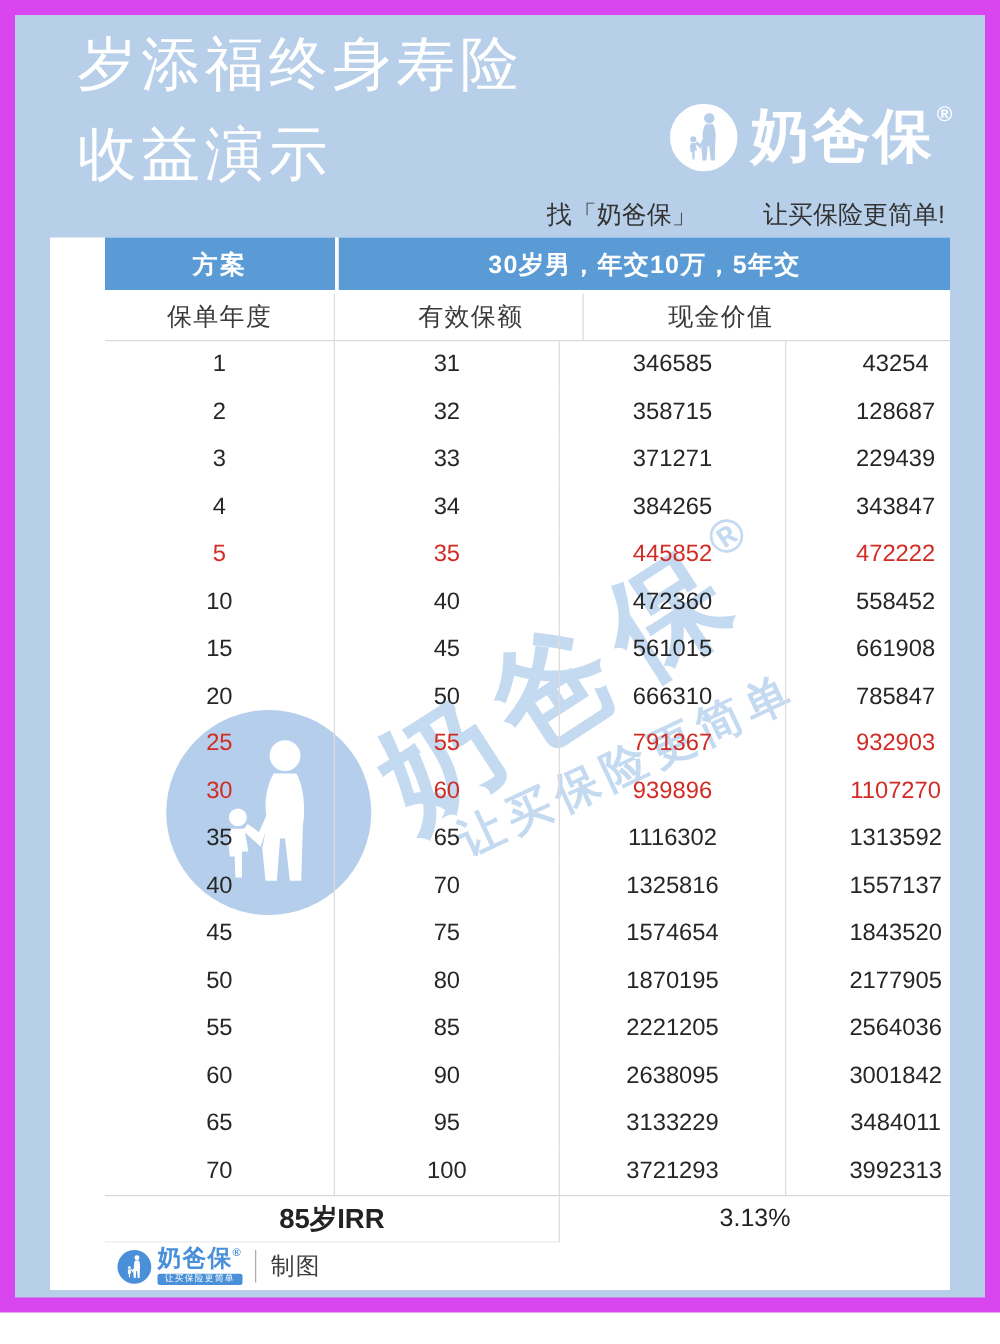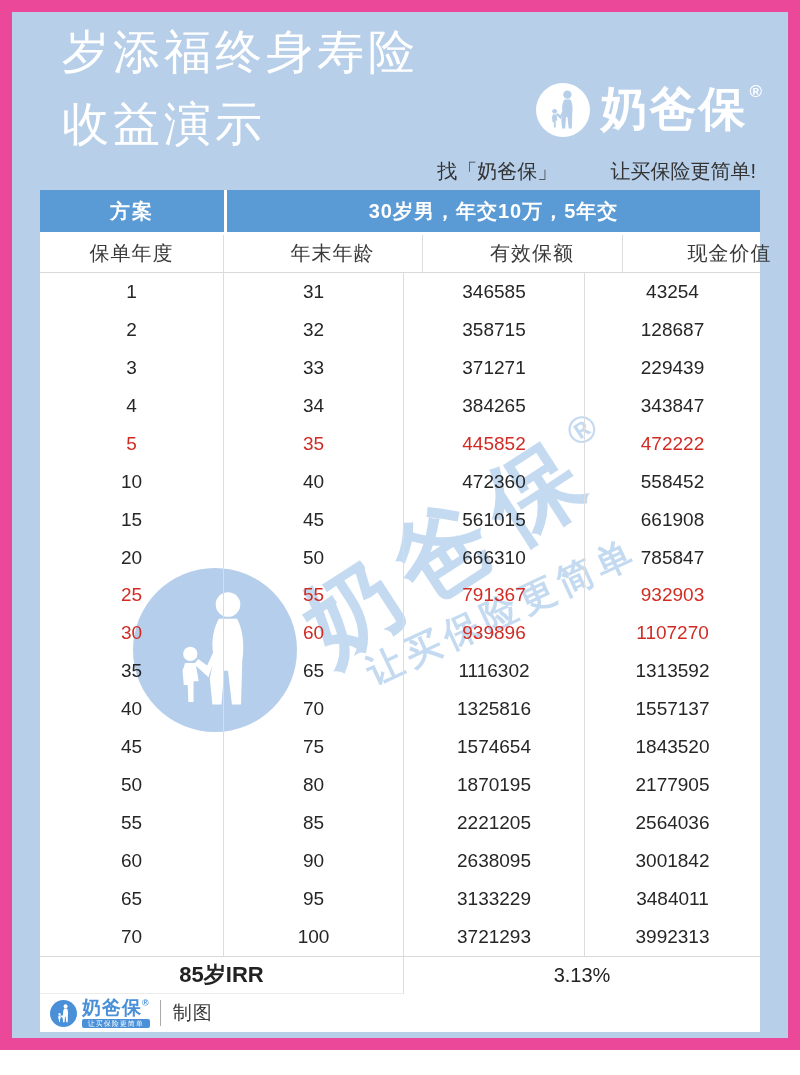--- a/index.html
+++ b/index.html
@@ -1,19 +1,19 @@
 <!DOCTYPE html>
 <html><head>
 <meta charset="utf-8">
 <style>
   * { margin:0; padding:0; box-sizing:border-box; }
   html,body { width:800px; }
   body { font-family:"Liberation Sans","DejaVu Sans",sans-serif; }
 
-  .page { position:relative; width:800px; height:1050px; background:#ec4899; overflow:hidden; }
+  .page { position:relative; width:800px; height:1050px; background:#d946ef; overflow:hidden; }
   .inner-bg { position:absolute; left:12px; top:12px; right:12px; bottom:12px; background:#b7cfe9; }
 
   
   .title { position:absolute; left:62px; top:16px; color:#ffffff;
            font-family:"DejaVu Serif","Liberation Serif",serif;
            font-size:47px; line-height:72px; letter-spacing:4px; font-weight:400; }
   .brand { position:absolute; right:40px; top:78px; display:flex; align-items:center; }
   .brand-circle { width:54px; height:54px; background:#ffffff; border-radius:50%;
                   display:flex; align-items:center; justify-content:center; margin-right:10px; }
   .brand-circle svg { width:44px; height:44px; }
@@ -37,21 +37,21 @@
   .wm-big { position:absolute; left:188px; top:272px; width:436px; height:112px;
             line-height:112px; text-align:center; font-size:94px; font-weight:700;
             letter-spacing:14px; color:rgba(160,196,232,0.62);
             transform:rotate(-33deg); white-space:nowrap; }
   .wm-big .reg { font-size:38px; letter-spacing:0; vertical-align:46px; }
   .wm-slogan { position:absolute; left:276px; top:398px; width:372px; height:48px;
                line-height:48px; text-align:center; font-size:36px; font-weight:700;
                letter-spacing:6px; color:rgba(160,196,232,0.62);
                transform:rotate(-25deg); white-space:nowrap; }
 
-  .tbl { position:absolute; inset:0; z-index:2; display:flex; flex-direction:column; }
+  .tbl { position:absolute; inset:0; z-index:2; display:flex; flex-direction:column;padding-left:44px; }
 
   .h1 { height:42px; display:flex; }
   .h1 .pc1 { width:184px; background:#5b9bd5; margin-right:3px;
              display:flex; align-items:center; justify-content:center;
              color:#ffffff; font-size:20px; font-weight:700; letter-spacing:2px; }
   .h1 .pc2 { flex:1; background:#5b9bd5;
              display:flex; align-items:center; justify-content:center;
              color:#ffffff; font-size:20px; font-weight:700; letter-spacing:1px; }
   .h1-gap { height:3px; }
 
@@ -152,21 +152,20 @@
     <div class="tbl">
 
       <div class="h1">
         <div class="pc1">方案</div>
         <div class="pc2">30岁男，年交10万，5年交</div>
       </div>
       <div class="h1-gap"></div>
 
       <div class="h2 grid4">
         <div>保单年度</div>
-        <div>年末年龄</div>
         <div>有效保额</div>
         <div>现金价值</div>
       </div>
 
       <div class="tbody">
           <div class="trow grid4">
             <div>1</div>
             <div>31</div>
             <div>346585</div>
             <div>43254</div>

